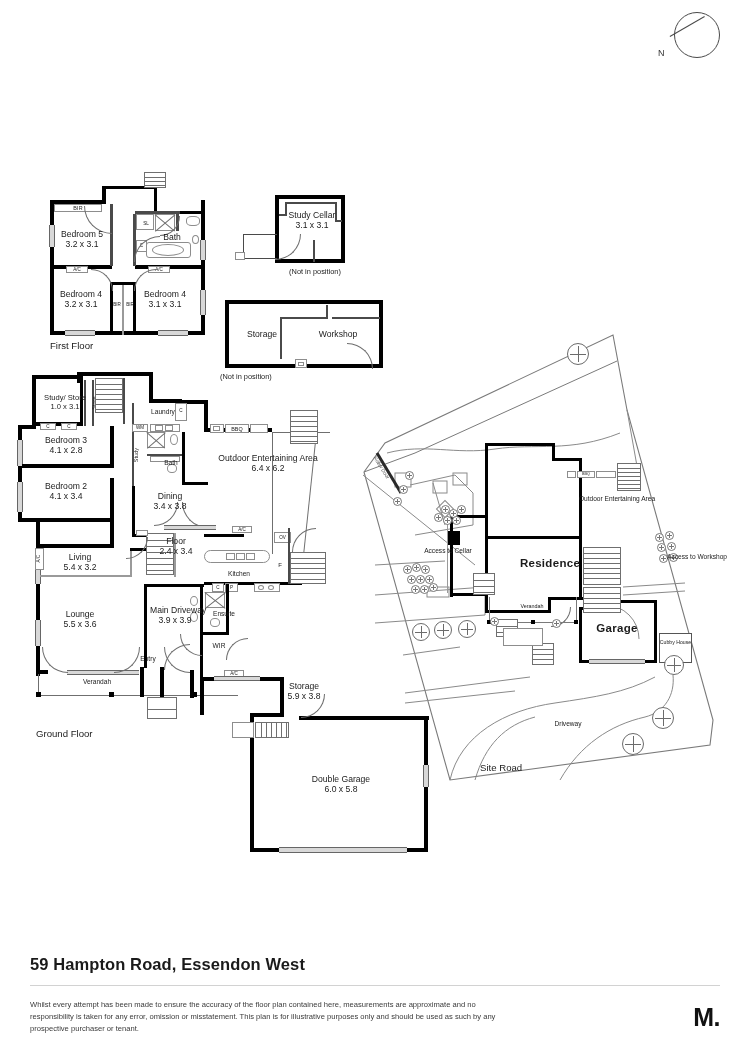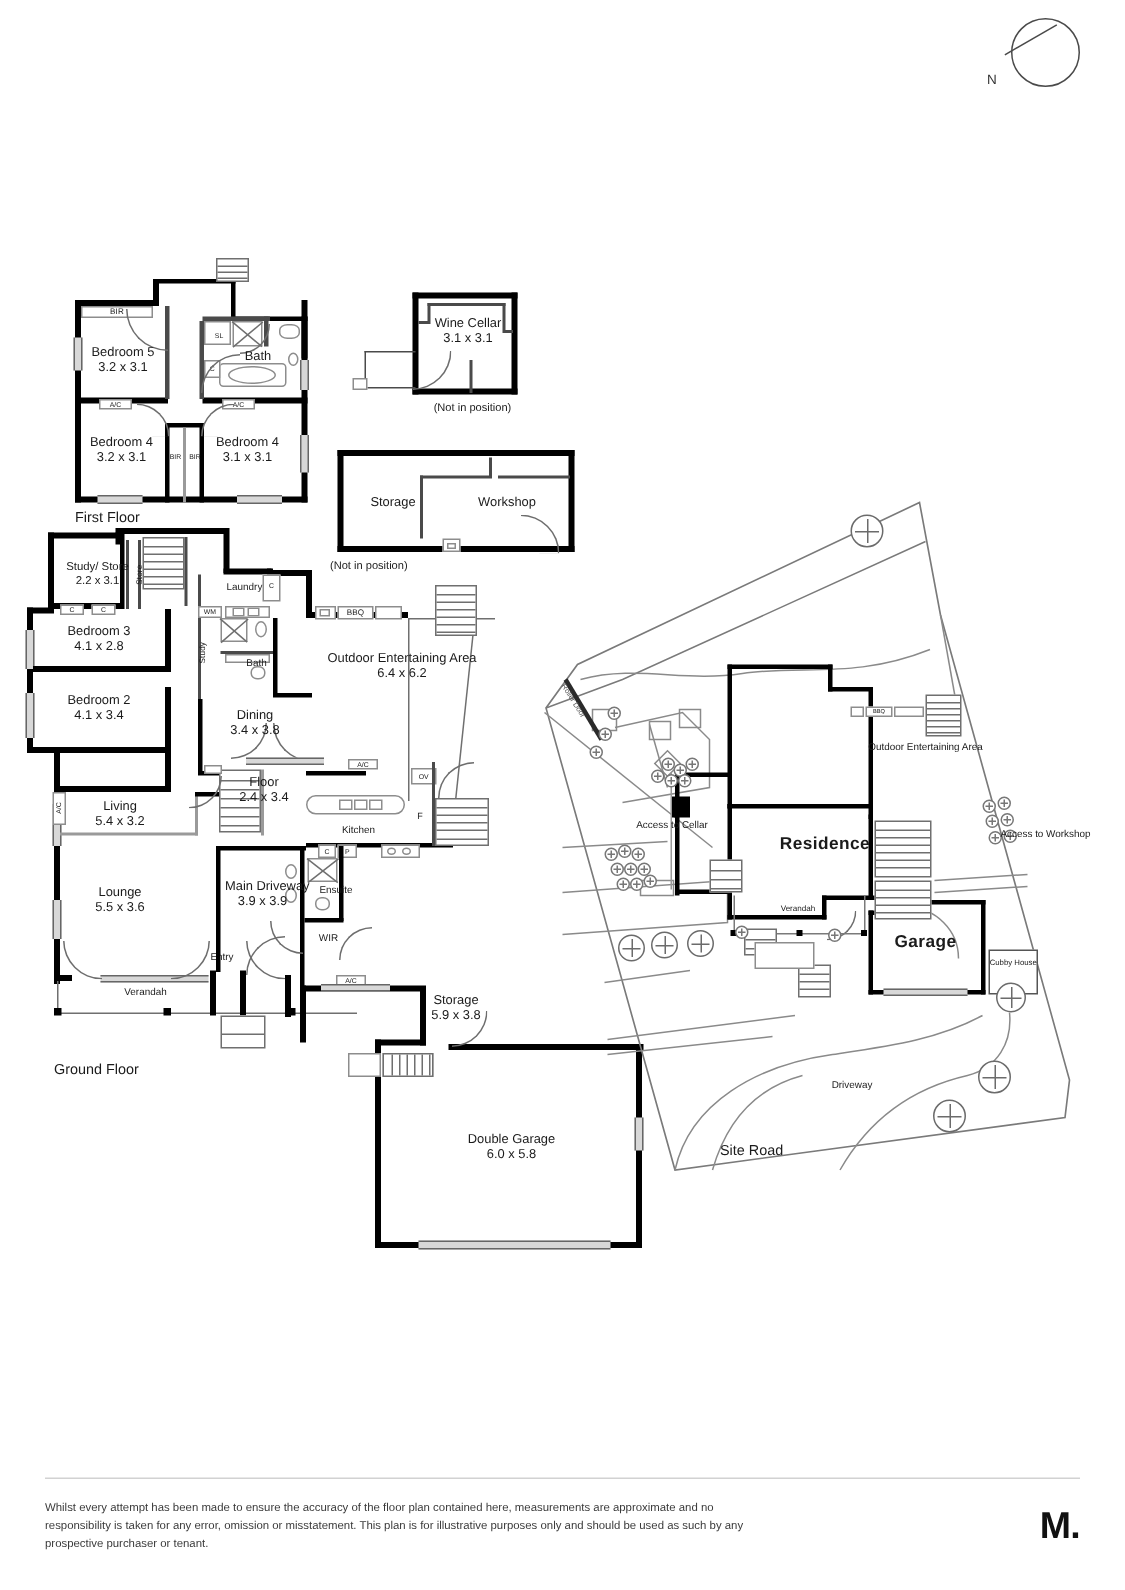--- a/index.html
+++ b/index.html
@@ -182,21 +182,21 @@
     <div class="wall-mid" style="left:70px; top:12px; width:1.6px; height:18px;"></div>
     <div class="wall-mid" style="left:70px; top:30px; width:7px; height:1.6px;"></div>
     <div class="wall-mid" style="left:48px; top:50px; width:1.6px; height:22px;"></div>
     <div class="wall-mid" style="left:-22px; top:44px; width:34px; height:1.4px;"></div>
     <div class="wall-mid" style="left:-22px; top:44px; width:1.4px; height:26px;"></div>
     <div class="wall-mid" style="left:-22px; top:68px; width:34px; height:1.4px;"></div>
     <div class="boxl" style="left:-30px; top:62px; width:10px; height:8px;"></div>
     <div class="arcQ" style="left:10px; top:44px; width:26px; height:26px; border-radius:0 0 100% 0; border-top:none; border-left:none;"></div>
 
     <div class="lbl room" style="left:22px; top:21px; width:50px;">
-      <span>Wine Cellar</span>
+      <span>Study Cellar</span>
       <span class="dim">3.1 x 3.1</span>
     </div>
     <div class="lbl note" style="left:5px; top:78px; width:90px;">(Not in position)</div>
   </div>
 
   <div class="plan" style="left:220px; top:295px; width:170px; height:90px;">
     <div class="wall" style="left:5px; top:5px; width:158px; height:4px;"></div>
     <div class="wall" style="left:5px; top:5px; width:4px; height:68px;"></div>
     <div class="wall" style="left:159px; top:5px; width:4px; height:68px;"></div>
     <div class="wall" style="left:5px; top:69px; width:158px; height:4px;"></div>
@@ -206,21 +206,21 @@
     <div class="wall-mid" style="left:112px; top:22px; width:48px; height:1.6px;"></div>
     <div class="boxl" style="left:75px; top:64px; width:12px; height:9px;"></div>
     <div class="boxl" style="left:78px; top:66.5px; width:6px; height:4px;"></div>
     <div class="arcQ" style="left:127px; top:48px; width:26px; height:26px; border-radius:0 100% 0 0; border-bottom:none; border-left:none;"></div>
 
     <div class="lbl room" style="left:12px; top:35px; width:60px;">Storage</div>
     <div class="lbl room" style="left:85px; top:35px; width:66px;">Workshop</div>
     <div class="lbl note" style="left:0px; top:78px; width:110px; text-align:left;">(Not in position)</div>
   </div>
 
-  <div class="plan" style="left:14px; top:350px; width:420px; height:500px;">
+  <div class="plan" style="left:14px; top:370px; width:420px; height:500px;">
 
     <div class="wall" style="left:18px; top:5px; width:4px; height:50px;"></div>
     <div class="wall" style="left:18px; top:5px; width:48px; height:4px;"></div>
     <div class="wall" style="left:63px; top:5px; width:4px; height:8px;"></div>
     <div class="wall" style="left:63px; top:2px; width:75px; height:4px;"></div>
     <div class="wall" style="left:135px; top:2px; width:4px; height:30px;"></div>
     <div class="wall" style="left:135px; top:29px; width:32px; height:4px;"></div>
     <div class="wall" style="left:164px; top:29px; width:4px; height:5px;"></div>
     <div class="wall" style="left:164px; top:30px; width:30px; height:4px;"></div>
     <div class="wall" style="left:190px; top:30px; width:4px; height:32px;"></div>
@@ -423,21 +423,21 @@
         <i style="left:15px"></i>
         <i style="left:20px"></i>
         <i style="left:25px"></i>
         <i style="left:30px"></i>
     </div>
     <div class="boxl" style="left:218px; top:352px; width:22px; height:16px;"></div>
     <div class="arcQ" style="left:287px; top:324px; width:24px; height:24px; border-radius:0 0 100% 0; border-top:none; border-left:none;"></div>
 
     <div class="lbl room" style="left:22px; top:24px; width:58px; font-size:7.6px;">
       <span style="display:block">Study/ Store</span>
-      <span class="dim" style="font-size:7.6px">2.2 x 3.1</span>
+      <span class="dim" style="font-size:7.6px">1.0 x 3.1</span>
     </div>
     <div class="lbl room" style="left:18px; top:66px; width:68px;">
       <span>Bedroom 3</span>
       <span class="dim">4.1 x 2.8</span>
     </div>
     <div class="lbl room" style="left:18px; top:112px; width:68px;">
       <span>Bedroom 2</span>
       <span class="dim">4.1 x 3.4</span>
     </div>
     <div class="lbl room" style="left:34px; top:183px; width:64px;">
@@ -638,17 +638,18 @@
     </div>
     <div class="lbl sm" style="left:310px; top:228px; width:64px; line-height:1.35;">
       <span>Access to Workshop</span>
     </div>
     <div class="lbl sm" style="left:180px; top:395px; width:66px;">Driveway</div>
     <div class="lbl mini vert" style="left:5px; top:140px; width:42px; transform:rotate(58deg); font-size:5px; color:#555;">Roller Door</div>
 
     <div class="lbl floor" style="left:125px; top:437px;">Site Road</div>
   </div>
 
+  <div id="addr">59 Hampton Road, Essendon West</div>
   <div id="rule"></div>
   <div id="disc">Whilst every attempt has been made to ensure the accuracy of the floor plan contained here, measurements are approximate and no responsibility is taken for any error, omission or misstatement. This plan is for illustrative purposes only and should be used as such by any prospective purchaser or tenant.</div>
   <div id="logo">M.</div>
 
 </div>
 
 </body></html>

